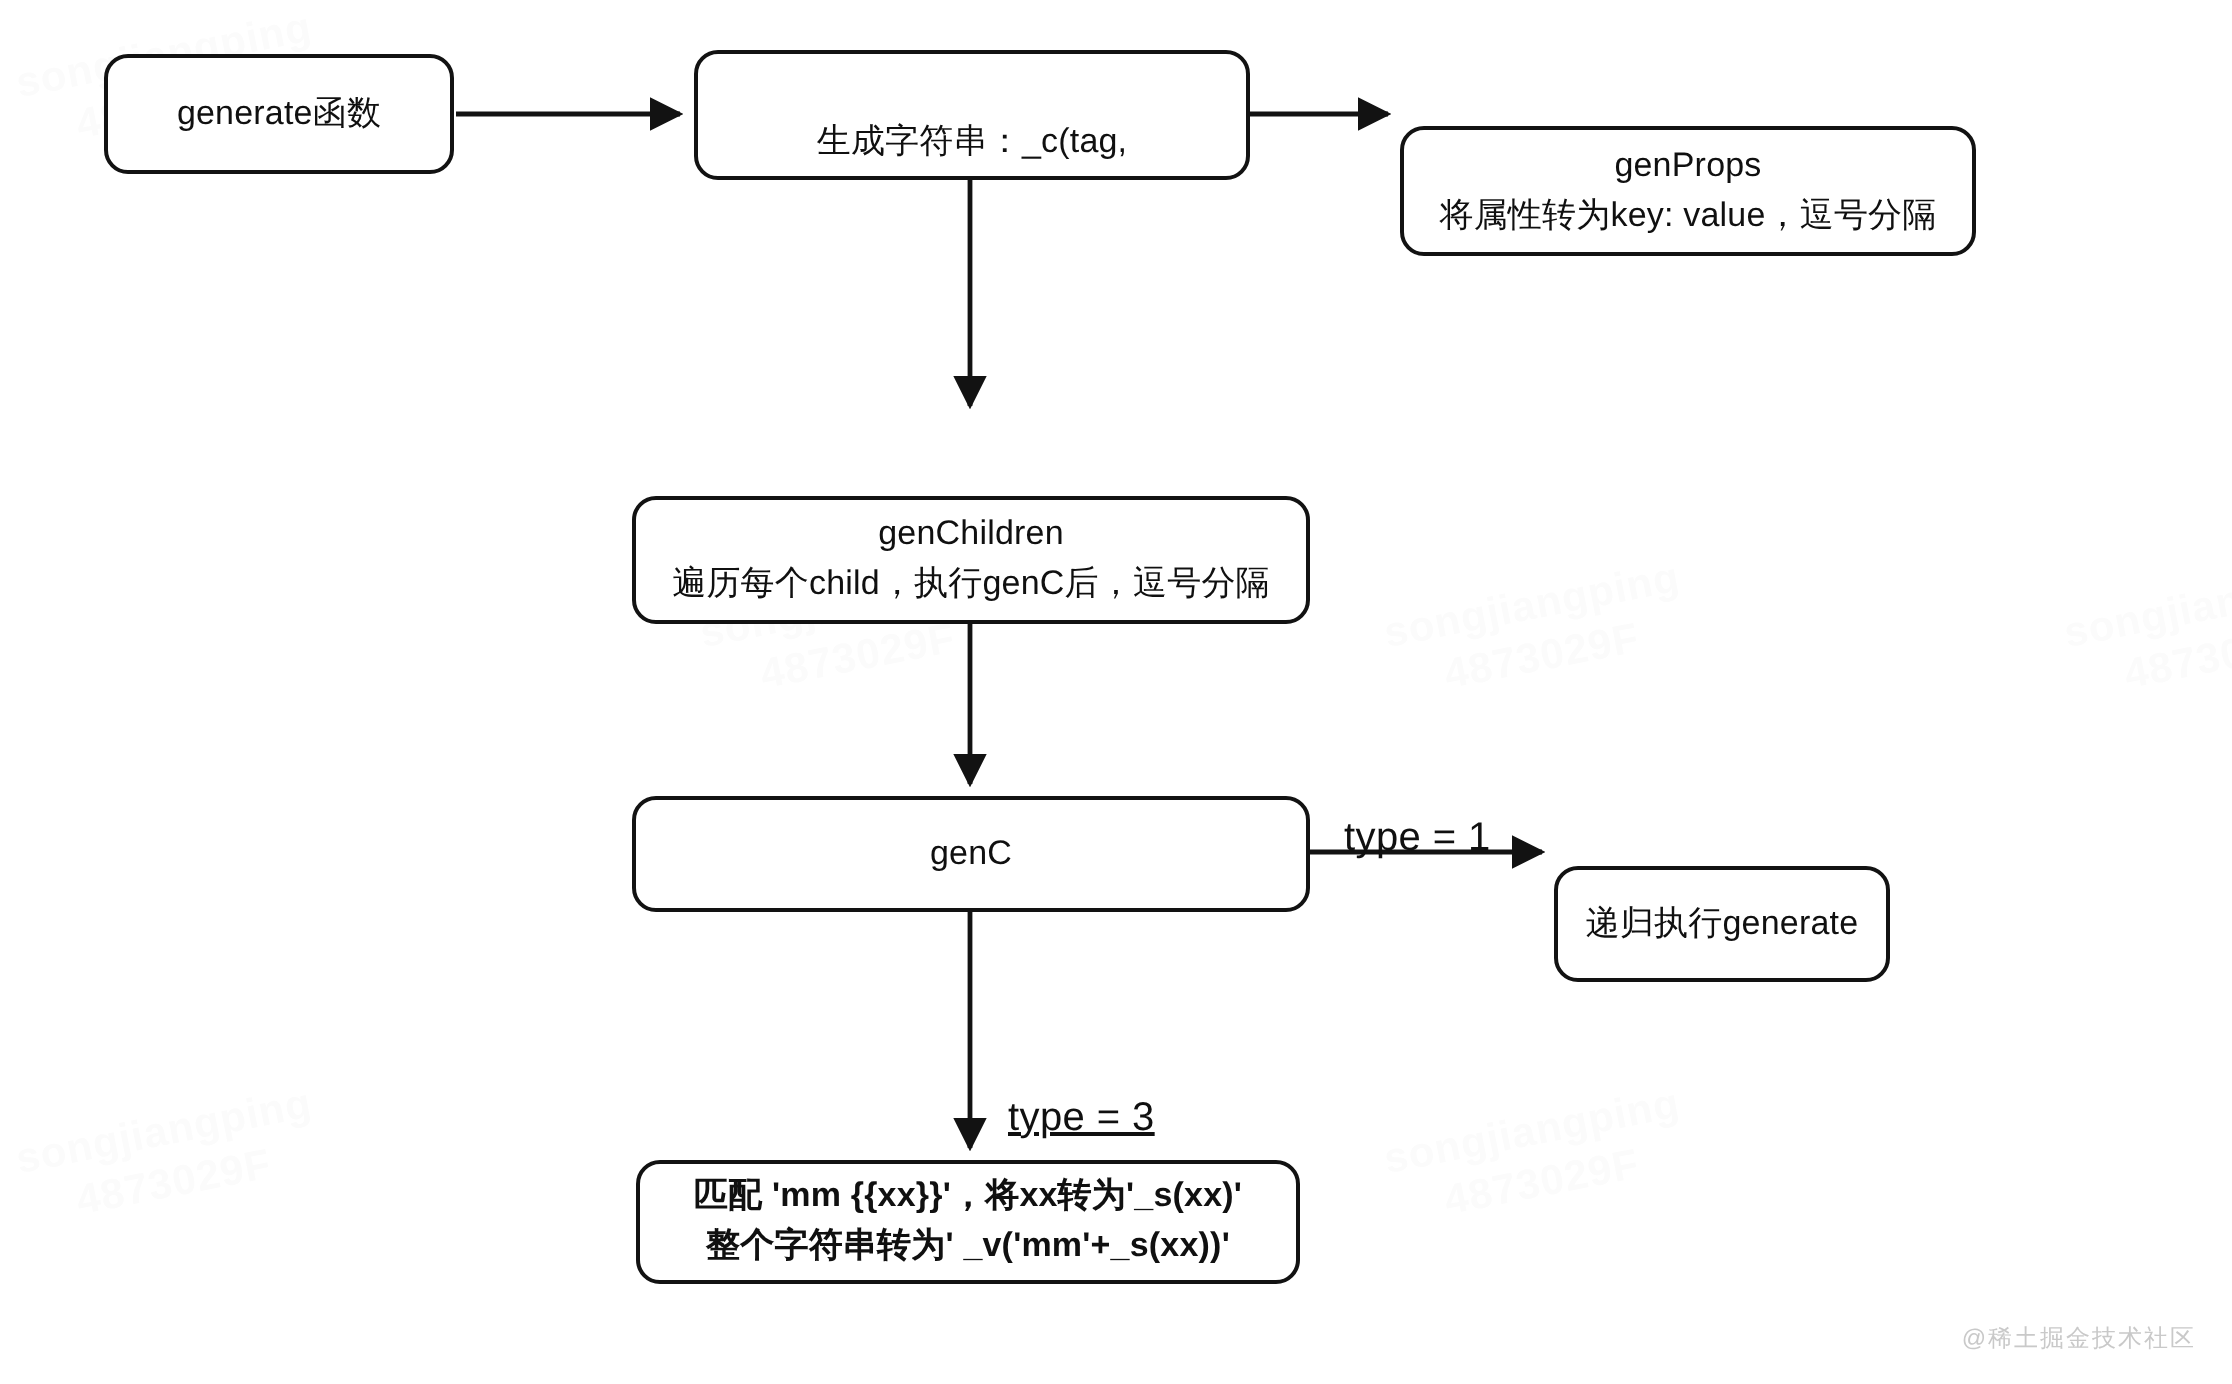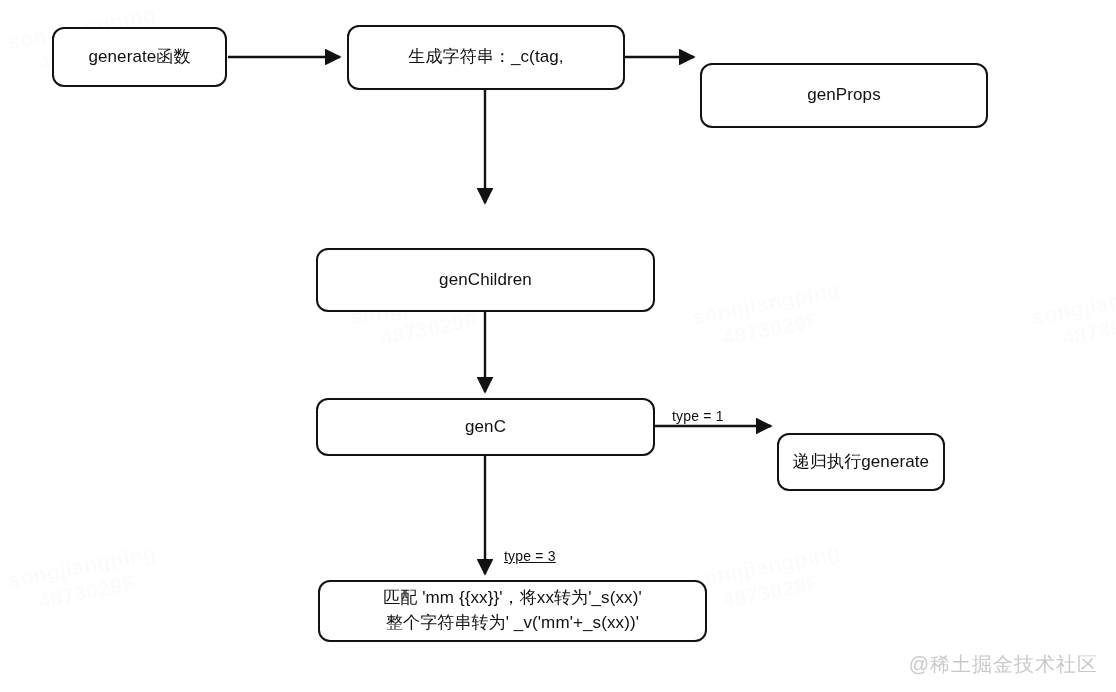--- a/index.html
+++ b/index.html
@@ -39,28 +39,28 @@
     line-height: 1.45;
     letter-spacing: 0.1px;
     padding: 4px 10px;
   }
   .node .line {
     white-space: nowrap;
   }
   .edge-label {
     position: absolute;
     color: #101010;
-    font-size: 14px;
+    font-size: 20px;
     white-space: nowrap;
     letter-spacing: 0.2px;
   }
   .watermark-main {
     position: absolute;
     color: #c9c9c9;
-    font-size: 20px;
+    font-size: 12px;
     letter-spacing: 1px;
     white-space: nowrap;
   }
   .watermark-bg {
     position: absolute;
     color: #fbfbfb;
     font-size: 21px;
     font-weight: bold;
     line-height: 1.25;
     letter-spacing: 0.5px;
@@ -117,41 +117,43 @@
 
     <line x1="655" y1="426" x2="771" y2="426" stroke="#121212" stroke-width="2.4" marker-end="url(#arrow)"></line>
 
     <line x1="485" y1="456" x2="485" y2="574" stroke="#121212" stroke-width="2.4" marker-end="url(#arrow)"></line>
   </svg>
 
   <div class="node" style="left:52px; top:27px; width:175px; height:60px;">
     <span class="line">generate函数</span>
   </div>
 
-  <div class="node" style="left:347px; top:25px; width:278px; height:65px;">
+  <div class="node" style="left:347px; top:25px; width:278px; height:65px;justify-content:flex-end;">
     <span class="line">生成字符串：_c(tag,</span>
   </div>
 
   <div class="node" style="left:700px; top:27px; width:288px; height:65px;margin-top:36px;">
     <span class="line">genProps</span>
+    <span class="line">将属性转为key: value，逗号分隔</span>
   </div>
 
   <div class="node" style="left:316px; top:209px; width:339px; height:64px;margin-top:39px;">
     <span class="line">genChildren</span>
+    <span class="line">遍历每个child，执行genC后，逗号分隔</span>
   </div>
 
   <div class="node" style="left:316px; top:398px; width:339px; height:58px;">
     <span class="line">genC</span>
   </div>
 
   <div class="node" style="left:777px; top:398px; width:168px; height:58px;margin-top:35px;">
     <span class="line">递归执行generate</span>
   </div>
 
-  <div class="node" style="left:318px; top:580px; width:389px; height:62px;">
+  <div class="node" style="left:318px; top:580px; width:332px; height:62px;font-weight:bold;">
     <span class="line">匹配 'mm {{xx}}'，将xx转为'_s(xx)'</span>
     <span class="line">整个字符串转为' _v('mm'+_s(xx))'</span>
   </div>
 
   <div class="edge-label" style="left:672px; top:408px;">type = 1</div>
   <div class="edge-label" style="left:504px; top:548px;text-decoration:underline;">type = 3</div>
 
   <div class="watermark-main" style="right:18px; bottom:14px;">@稀土掘金技术社区</div>
 
 </div>

